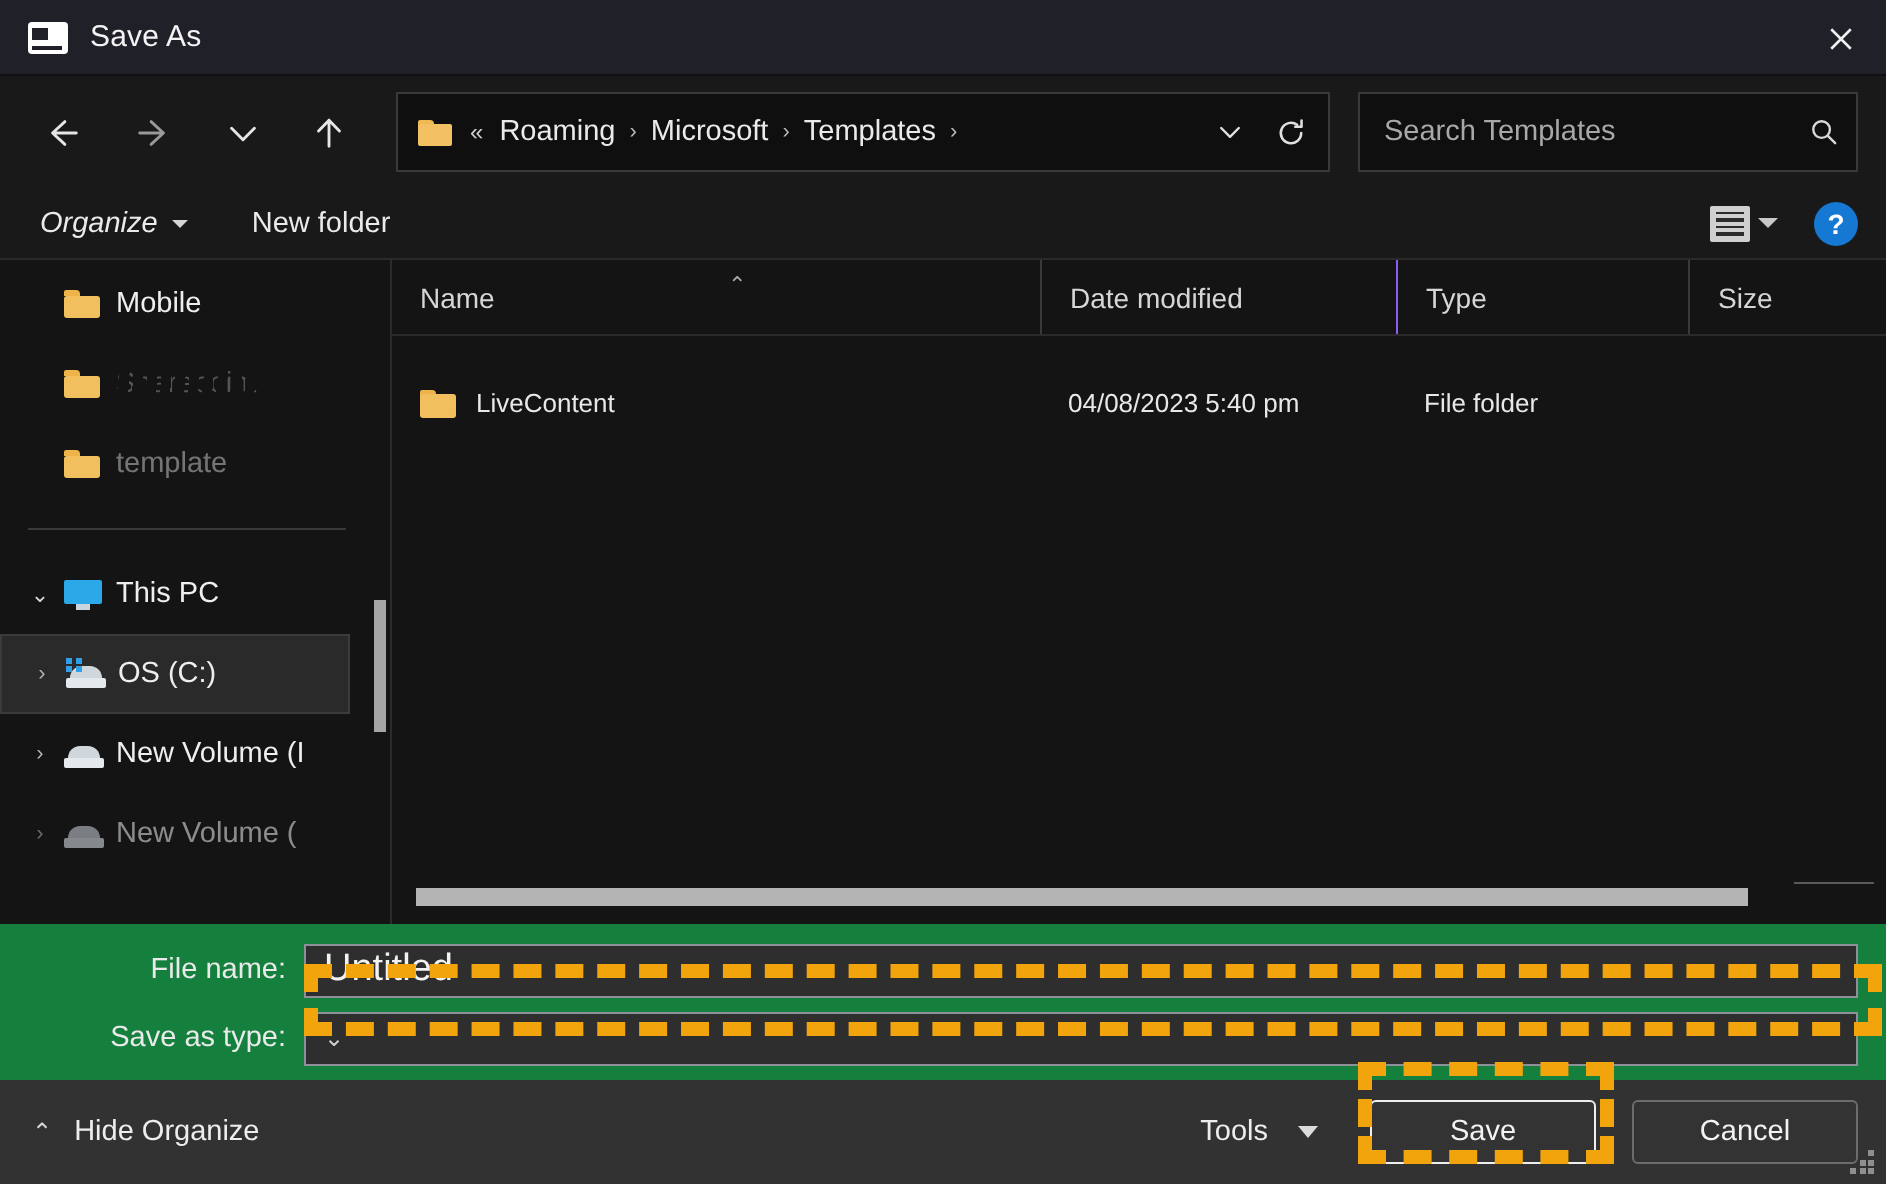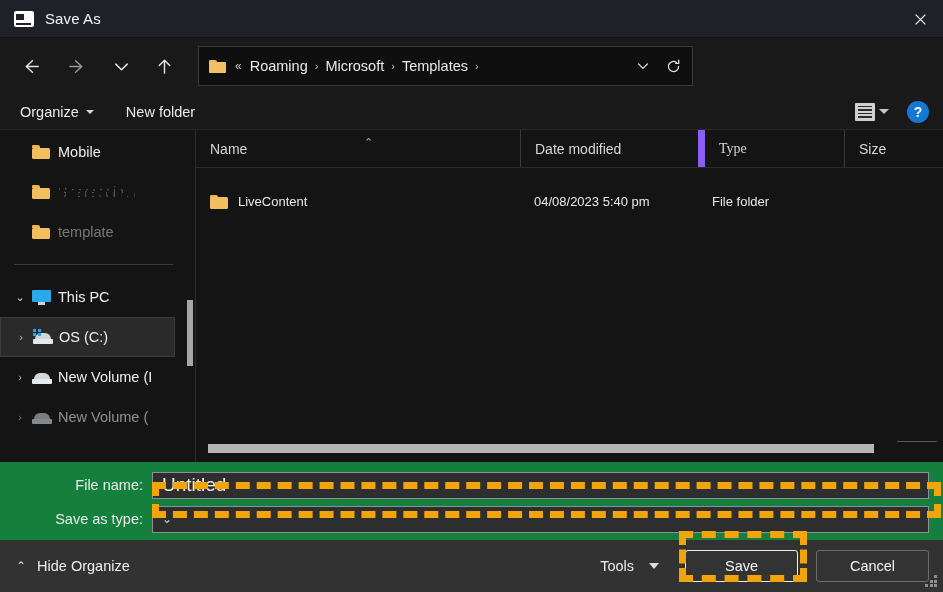--- a/index.html
+++ b/index.html
@@ -121,21 +121,21 @@
     height: 36px; flex: 0 0 36px;
     display: flex; align-items: center;
     padding: 0 14px 0 20px;
     background: #191919;
     border-bottom: 1px solid #2a2a2a;
   }
   .cmd-item {
     color: #eaeaea; font-size: 14.5px;
     display: flex; align-items: center;
   }
-  .cmd-item.organize { margin-right: 32px; }
+  .cmd-item.organize { margin-right: 32px; font-style: italic; }
   .cmd-caret {
     margin-left: 7px; width: 0; height: 0;
     border-left: 4px solid transparent; border-right: 4px solid transparent;
     border-top: 4.5px solid #d6d6d6;
   }
   .cmd-spacer { flex: 1 1 auto; }
   .view-icon {
     width: 20px; height: 18px; position: relative; margin-right: 4px;
     background: #d0d0d0; border-radius: 1px;
   }
@@ -249,21 +249,21 @@
   .list { flex: 1 1 auto; position: relative; background: #141414; overflow: hidden; }
   .list-head {
     height: 38px; display: flex; align-items: center;
     color: #d6d6d6; font-size: 14px;
     border-bottom: 1px solid #2b2b2b; position: relative;
   }
   .col { padding-left: 14px; position: relative; height: 100%;
          display: flex; align-items: center; flex: 0 0 auto; }
   .col.name { width: 324px; }
   .col.date { width: 178px; border-left: 1px solid #3a3a3a; }
-  .col.type { width: 146px; border-left: 7px solid #8b5cf6; font-family: Liberation Serif, serif; }
+  .col.type { width: 146px; border-left: 1px solid #8b5cf6; }
   .col.size { width: 80px;  border-left: 1px solid #3a3a3a; }
   .sort-caret {
     position: absolute; left: 168px; top: 6px;
     color: #a9a9a9; font-size: 11px;
   }
   .row {
     height: 36px; display: flex; align-items: flex-end; color: #e8e8e8; font-size: 13px;
   }
   .cell { padding-left: 14px; flex: 0 0 auto; display: flex; align-items: center; }
   .cell.name { width: 324px; }
@@ -398,20 +398,29 @@
           </svg>
       </div>
       <div class="addr-btn refresh">
         <svg viewBox="0 0 20 20">
           <path d="M16 10 A6 6 0 1 1 13.6 5.2" stroke="currentColor" stroke-width="1.5" fill="none" stroke-linecap="round"></path>
           <path d="M16.2 2.6 V6.3 H12.5" stroke="currentColor" stroke-width="1.5" fill="none" stroke-linecap="round" stroke-linejoin="round"></path>
         </svg>
       </div>
     </div>
 
+    <div class="searchbox">
+      <span class="ph">Search Templates</span>
+      <span class="search-icon">
+        <svg viewBox="0 0 20 20">
+            <circle cx="8.5" cy="8.5" r="5.2" stroke="currentColor" stroke-width="1.5" fill="none"></circle>
+            <path d="M12.4 12.4 L17 17" stroke="currentColor" stroke-width="1.5" stroke-linecap="round"></path>
+          </svg>
+      </span>
+    </div>
   </div>
 
   <div class="cmdbar">
     <div class="cmd-item organize">
       <span>Organize</span>
       <span class="cmd-caret"></span>
     </div>
     <div class="cmd-item">
       <span>New folder</span>
     </div>

